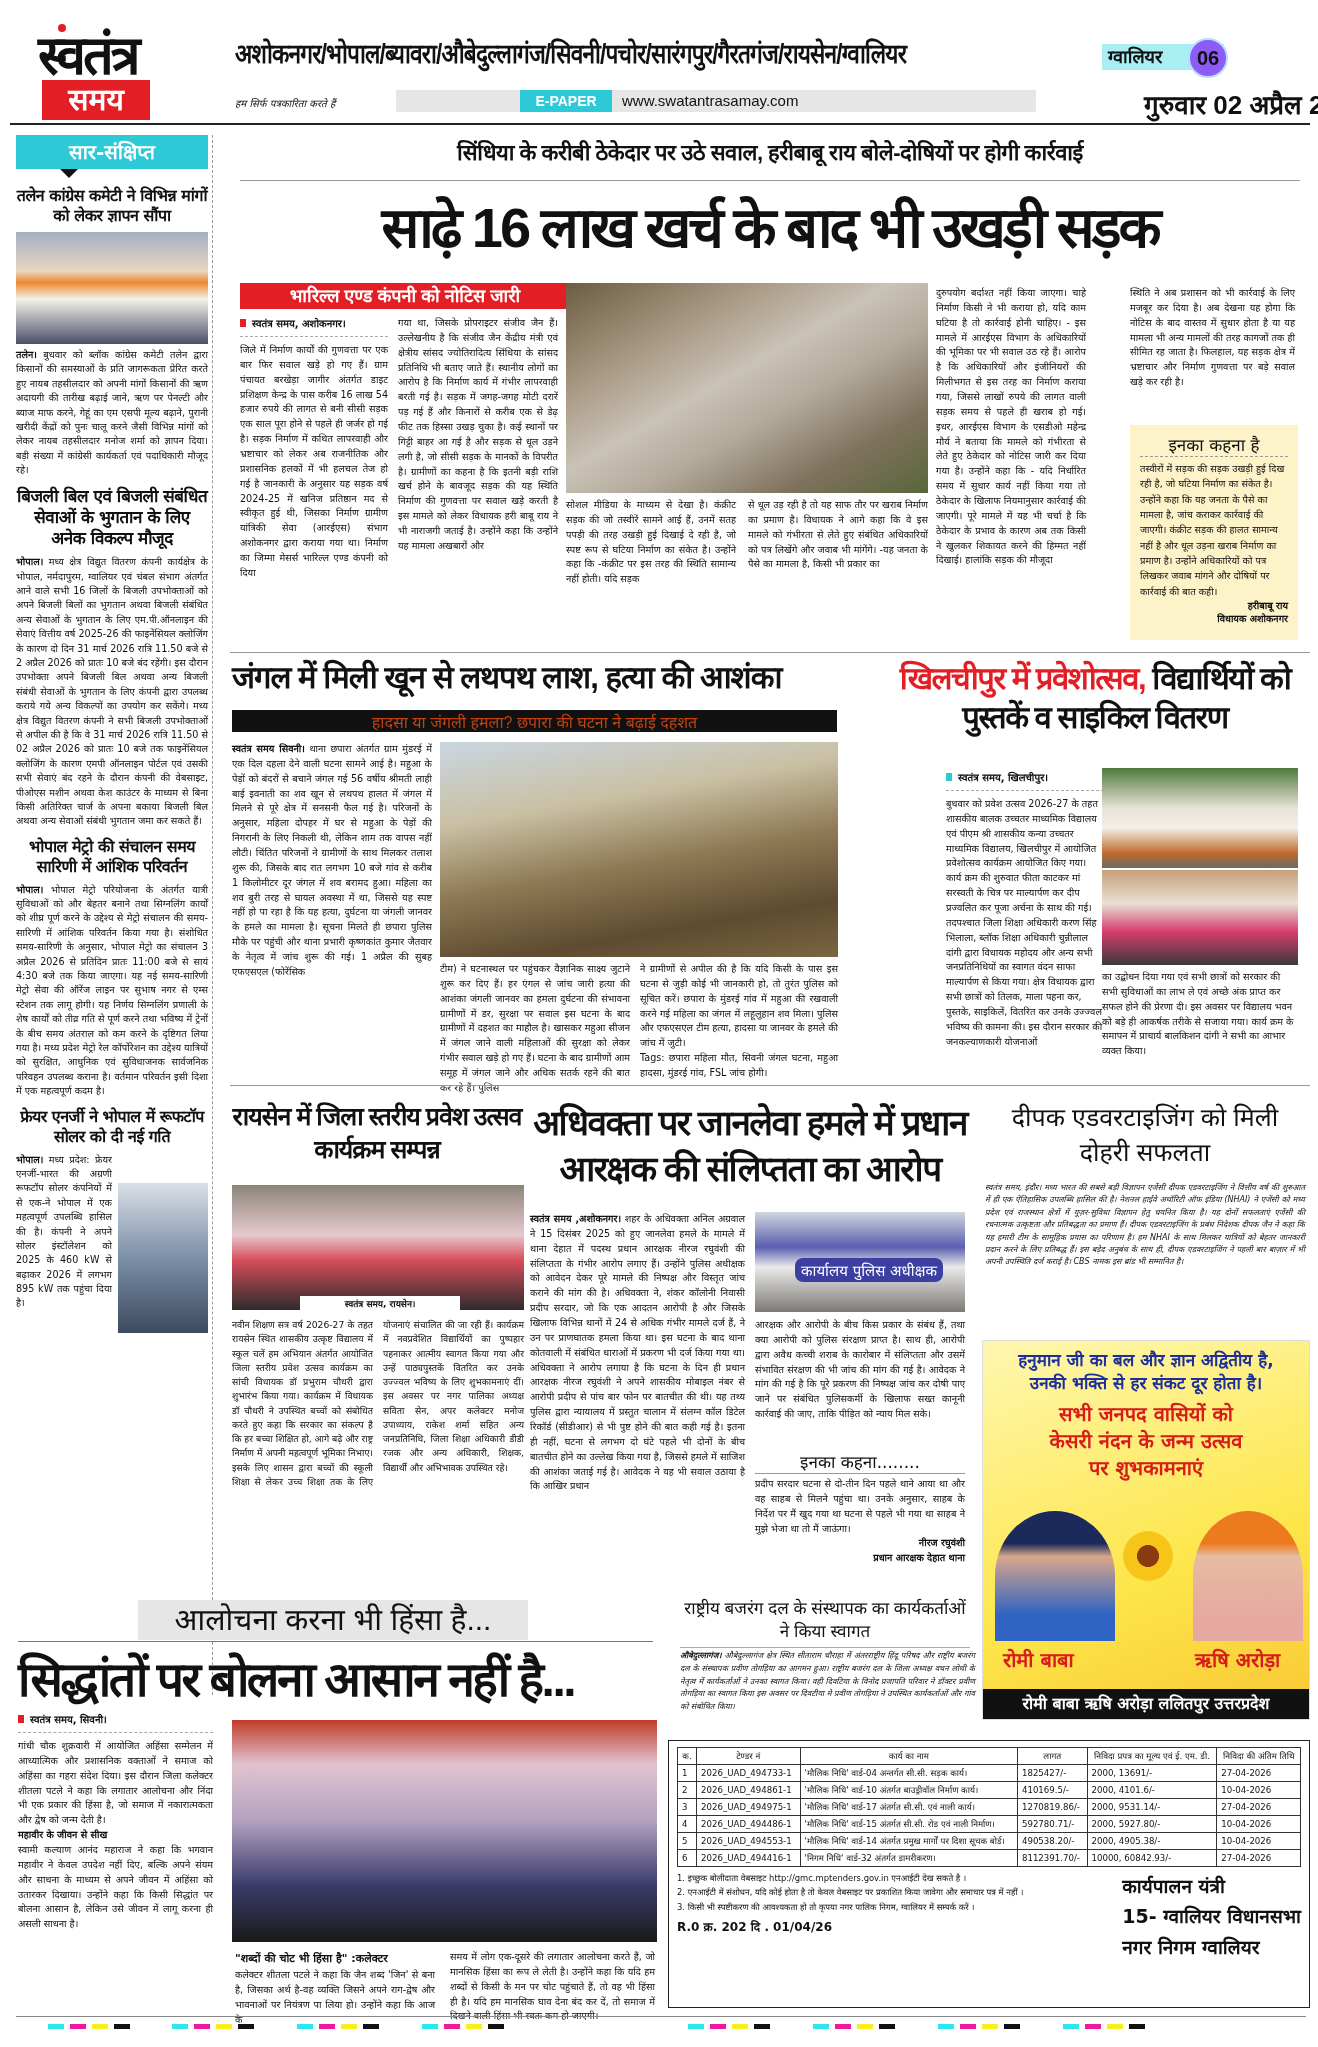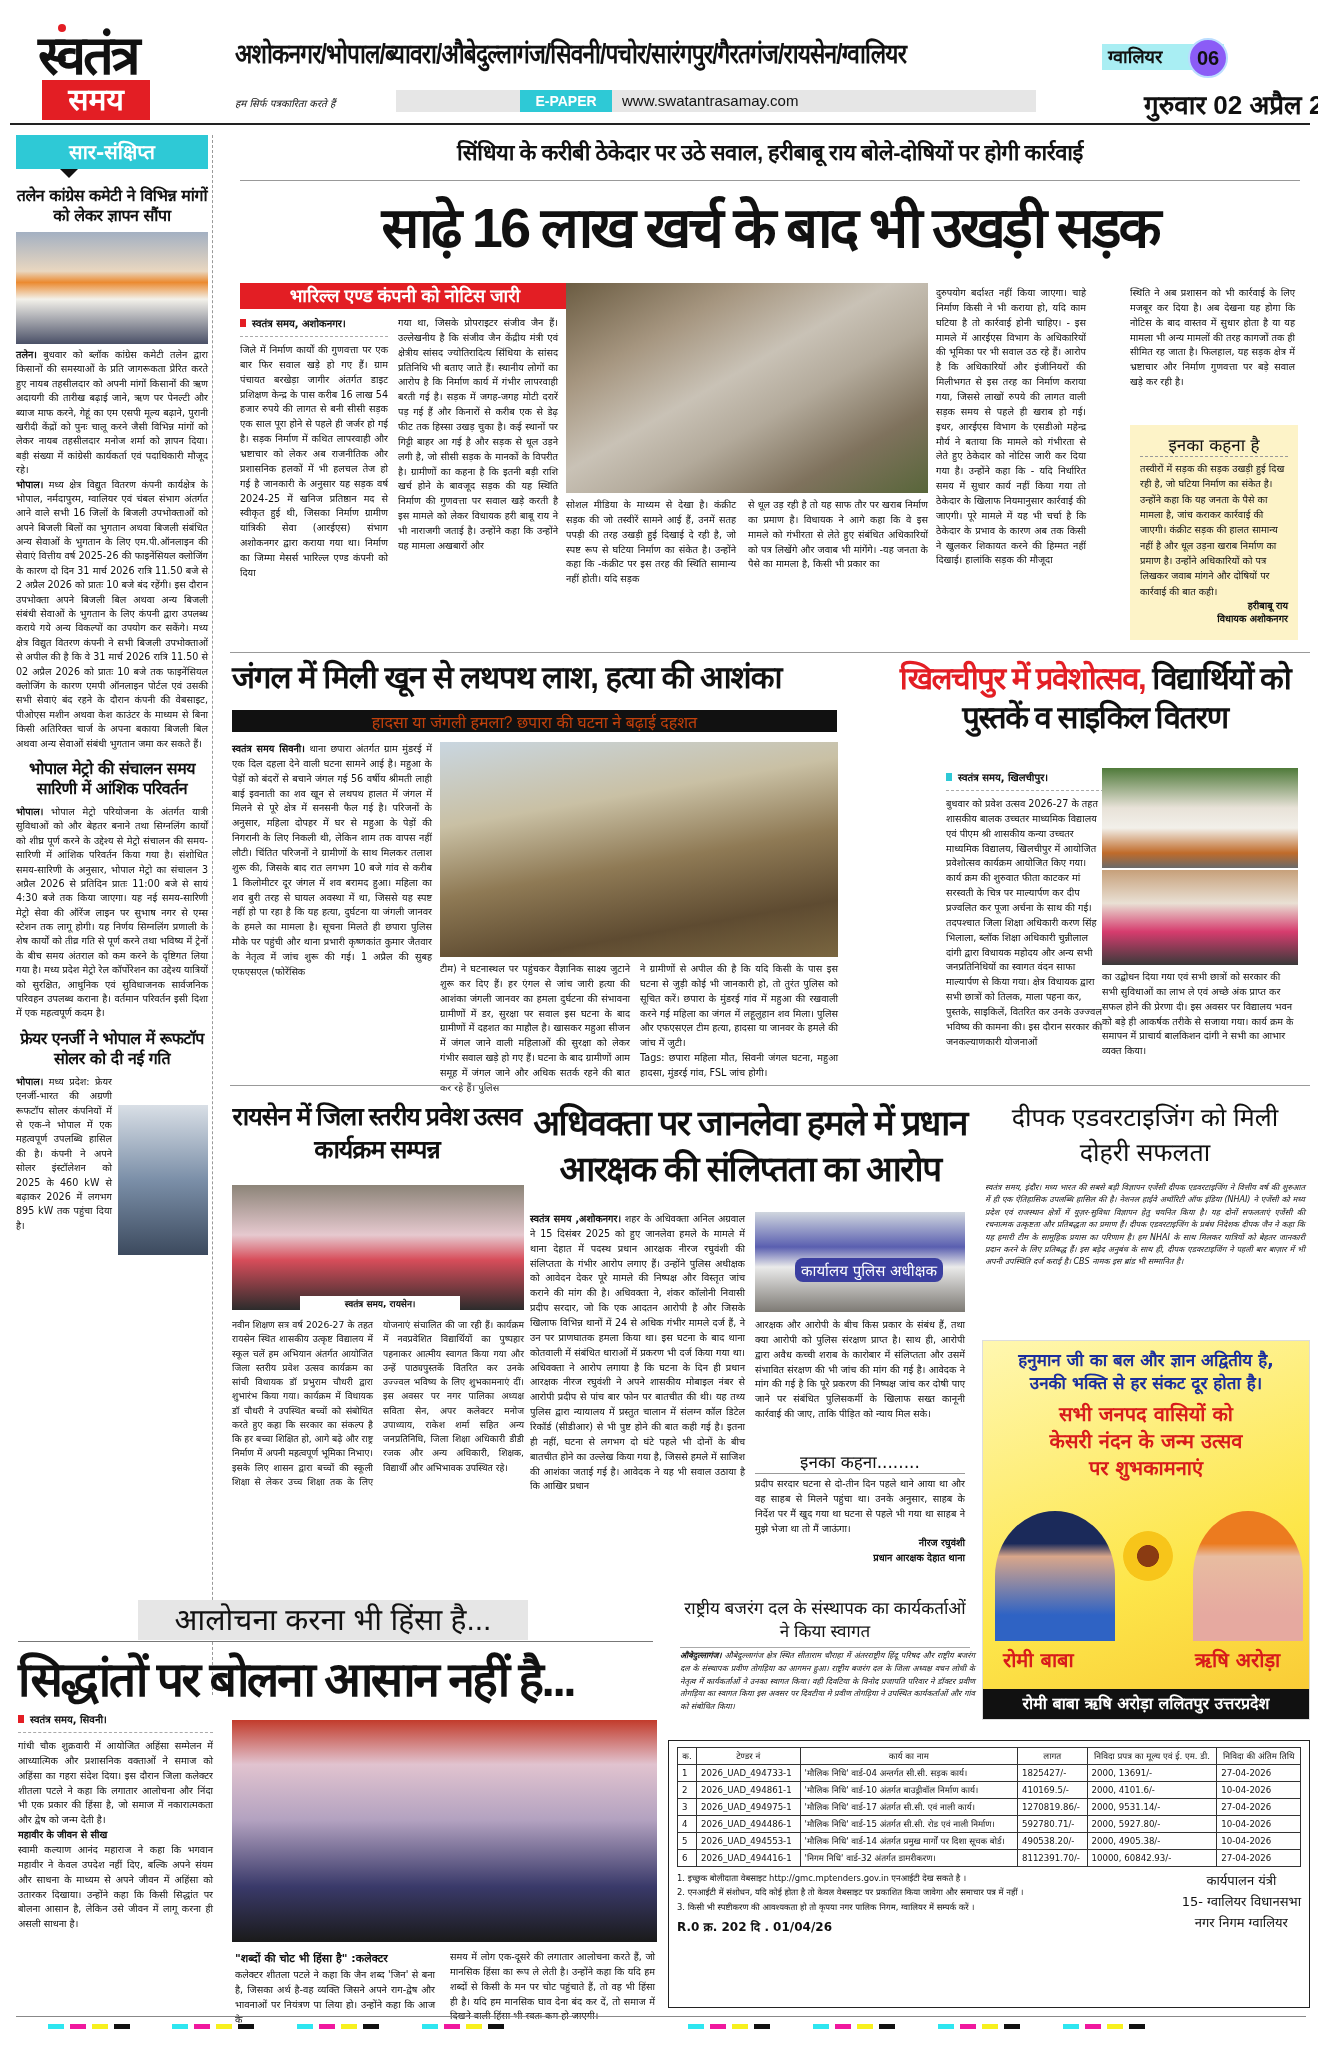--- a/index.html
+++ b/index.html
@@ -70,20 +70,21 @@
 <div class="abs date cond">गुरुवार 02 अप्रैल 2026</div>
 <div class="abs rule" style="left:10px;top:123px;width:1300px;"></div>
 
 <div class="abs vdots"></div>
 <div class="abs side">
   <div class="side-head">सार-संक्षिप्त</div>
   <div class="side-arrow"></div>
   <h3>तलेन कांग्रेस कमेटी ने विभिन्न मांगों को लेकर ज्ञापन सौंपा</h3>
   <div class="photo" style="height:112px;background:linear-gradient(180deg,#a3b0c2,#e9d7c0 35%,#eb8a30 45%,#f3f1ea 60%,#4a5067);"></div>
   <p style="margin-top:4px;"><b>तलेन।</b> <span>बुधवार को ब्लॉक कांग्रेस कमेटी तलेन द्वारा किसानों की समस्याओं के प्रति जागरूकता प्रेरित करते हुए नायब तहसीलदार को अपनी मांगों किसानों की ऋण अदायगी की तारीख बढ़ाई जाने, ऋण पर पेनल्टी और ब्याज माफ करने, गेहूं का एम एसपी मूल्य बढ़ाने, पुरानी खरीदी केंद्रों को पुनः चालू करने जैसी विभिन्न मांगों को लेकर नायब तहसीलदार मनोज शर्मा को ज्ञापन दिया। बड़ी संख्या में कांग्रेसी कार्यकर्ता एवं पदाधिकारी मौजूद रहे।</span></p>
+  <h3 style="font-size:17px;">बिजली बिल एवं बिजली संबंधित सेवाओं के भुगतान के लिए अनेक विकल्प मौजूद</h3>
   <p><b>भोपाल।</b> <span>मध्य क्षेत्र विद्युत वितरण कंपनी कार्यक्षेत्र के भोपाल, नर्मदापुरम, ग्वालियर एवं चंबल संभाग अंतर्गत आने वाले सभी 16 जिलों के बिजली उपभोक्ताओं को अपने बिजली बिलों का भुगतान अथवा बिजली संबंधित अन्य सेवाओं के भुगतान के लिए एम.पी.ऑनलाइन की सेवाएं वित्तीय वर्ष 2025-26 की फाइनेंसियल क्लोजिंग के कारण दो दिन 31 मार्च 2026 रात्रि 11.50 बजे से 2 अप्रैल 2026 को प्रातः 10 बजे बंद रहेंगी। इस दौरान उपभोक्ता अपने बिजली बिल अथवा अन्य बिजली संबंधी सेवाओं के भुगतान के लिए कंपनी द्वारा उपलब्ध कराये गये अन्य विकल्पों का उपयोग कर सकेंगे। मध्य क्षेत्र विद्युत वितरण कंपनी ने सभी बिजली उपभोक्ताओं से अपील की है कि वे 31 मार्च 2026 रात्रि 11.50 से 02 अप्रैल 2026 को प्रातः 10 बजे तक फाइनेंसियल क्लोजिंग के कारण एमपी ऑनलाइन पोर्टल एवं उसकी सभी सेवाएं बंद रहने के दौरान कंपनी की वेबसाइट, पीओएस मशीन अथवा केश काउंटर के माध्यम से बिना किसी अतिरिक्त चार्ज के अपना बकाया बिजली बिल अथवा अन्य सेवाओं संबंधी भुगतान जमा कर सकते हैं।</span></p>
   <h3>भोपाल मेट्रो की संचालन समय सारिणी में आंशिक परिवर्तन</h3>
   <p><b>भोपाल।</b> <span>भोपाल मेट्रो परियोजना के अंतर्गत यात्री सुविधाओं को और बेहतर बनाने तथा सिग्नलिंग कार्यों को शीघ्र पूर्ण करने के उद्देश्य से मेट्रो संचालन की समय-सारिणी में आंशिक परिवर्तन किया गया है। संशोधित समय-सारिणी के अनुसार, भोपाल मेट्रो का संचालन 3 अप्रैल 2026 से प्रतिदिन प्रातः 11:00 बजे से सायं 4:30 बजे तक किया जाएगा। यह नई समय-सारिणी मेट्रो सेवा की ऑरेंज लाइन पर सुभाष नगर से एम्स स्टेशन तक लागू होगी। यह निर्णय सिग्नलिंग प्रणाली के शेष कार्यों को तीव्र गति से पूर्ण करने तथा भविष्य में ट्रेनों के बीच समय अंतराल को कम करने के दृष्टिगत लिया गया है। मध्य प्रदेश मेट्रो रेल कॉर्पोरेशन का उद्देश्य यात्रियों को सुरक्षित, आधुनिक एवं सुविधाजनक सार्वजनिक परिवहन उपलब्ध कराना है। वर्तमान परिवर्तन इसी दिशा में एक महत्वपूर्ण कदम है।</span></p>
   <h3>फ्रेयर एनर्जी ने भोपाल में रूफटॉप सोलर को दी नई गति</h3>
   <div style="display:flex;gap:6px;">
     <p style="flex:1;"><b>भोपाल।</b> <span>मध्य प्रदेश: फ्रेयर एनर्जी-भारत की अग्रणी रूफटॉप सोलर कंपनियों में से एक-ने भोपाल में एक महत्वपूर्ण उपलब्धि हासिल की है। कंपनी ने अपने सोलर इंस्टॉलेशन को 2025 के 460 kW से बढ़ाकर 2026 में लगभग 895 kW तक पहुंचा दिया है।</span></p>
     <div class="photo" style="width:90px;height:150px;background:linear-gradient(180deg,#d9dfe6,#7b8fa8 50%,#3c4a5e);flex:none;margin-top:30px;"></div>
   </div>
 </div>
 
@@ -252,21 +253,21 @@
         </tr>
     </tbody>
   </table>
   <div style="display:flex;justify-content:space-between;margin-top:4px;">
     <div style="font-size:8.4px;line-height:1.7;">
       <div>1.  इच्छुक बोलीदाता वेबसाइट http://gmc.mptenders.gov.in एनआईटी देख सकते है ।</div>
       <div>2.  एनआईटी में संशोधन, यदि कोई होता है तो केवल वेबसाइट पर प्रकाशित किया जावेगा और समाचार पत्र में नहीं ।</div>
       <div>3.  किसी भी स्पष्टीकरण की आवश्यकता हो तो कृपया नगर पालिक निगम, ग्वालियर में सम्पर्क करें ।</div>
       <div style="font-size:12px;font-weight:700;margin-top:3px;">R.0 क्र. 202 दि . 01/04/26</div>
     </div>
-    <div style="text-align:center;font-size:13px;font-weight:400;line-height:1.6;">
+    <div style="text-align:left;font-size:19px;font-weight:700;line-height:1.6;">
       <div>कार्यपालन यंत्री</div>
       <div>15- ग्वालियर विधानसभा</div>
       <div>नगर निगम ग्वालियर</div>
     </div>
   </div>
 </div>
 
 <div class="abs rule" style="left:16px;top:2016px;width:1290px;height:1px;background:#888;"></div>
 <div class="abs cmyk" style="left:48px;top:2024px;">
   <span style="background:#2ee6f0"></span>

